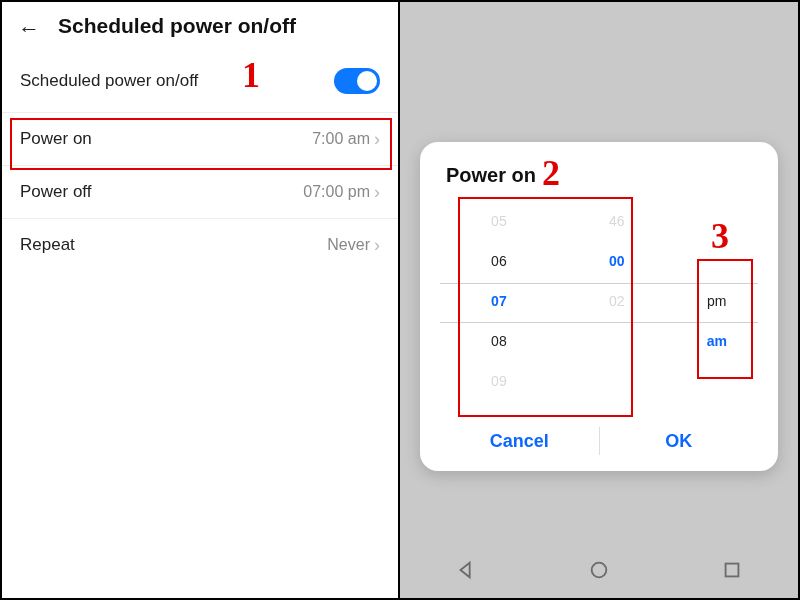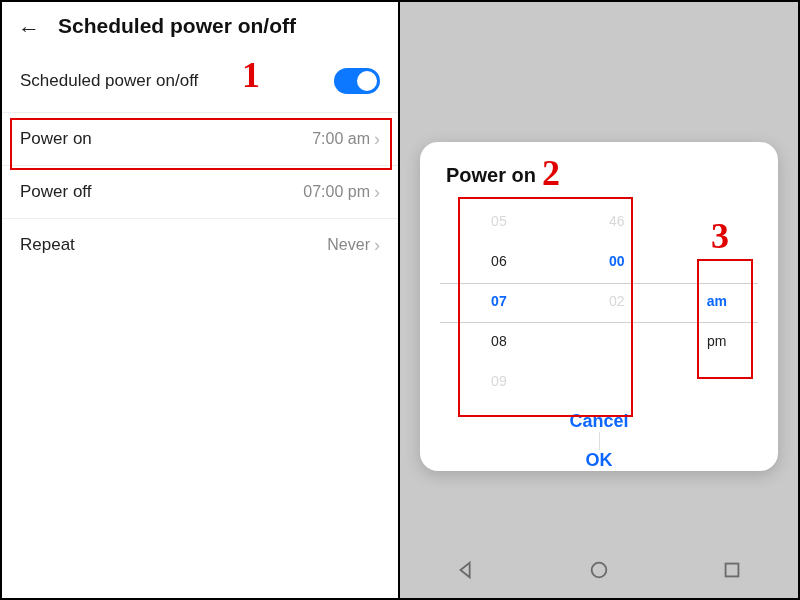--- a/index.html
+++ b/index.html
@@ -50,21 +50,21 @@
   .picker { display:flex; position:relative; padding: 4px 0 10px 0;}
   .wheel { flex:1; text-align:center; }
   .wheel.ampm { flex:0.7; }
   .wheel .opt { height:40px; display:flex; align-items:center; justify-content:center; font-size:14px; color:#222;}
   .wheel .opt.fade2 { color:#d8d8d8;}
   .wheel .opt.sel { color:#0b67ff; font-weight:600;}
   .wheel .opt.empty { visibility:hidden;}
   .sel-lines {
     position:absolute; left:0; right:0; top:86px; height:40px; border-top:1px solid #d0d0d0; border-bottom:1px solid #d0d0d0; pointer-events:none;
   }
-  .dlg-buttons { display:flex; border-top:0; height:60px;flex-direction:column;}
+  .dlg-buttons { display:flex; border-top:0; height:60px;}
   .dlg-btn { flex:1; display:flex; align-items:center; justify-content:center; font-size:18px; font-weight:600; color:#0b67ff;}
   .dlg-sep { width:1px; height:28px; background:#ddd; align-self:center;}
 
 </style>
 </head>
 <body>
 
 <div class="outer">
 
   <div class="panel left">
@@ -126,22 +126,22 @@
 
         <div class="wheel">
           <div class="opt fade2">46</div>
           <div class="opt sel">00</div>
           <div class="opt fade2">02</div>
         </div>
 
         <div class="wheel ampm">
           <div class="opt empty">.</div>
           <div class="opt empty">.</div>
+          <div class="opt">pm</div>
           <div class="opt sel">am</div>
-          <div class="opt">pm</div>
           <div class="opt empty">.</div>
         </div>
       </div>
 
       <div class="dlg-buttons">
         <div class="dlg-btn">Cancel</div>
         <div class="dlg-sep"></div>
         <div class="dlg-btn">OK</div>
       </div>
     </div>

